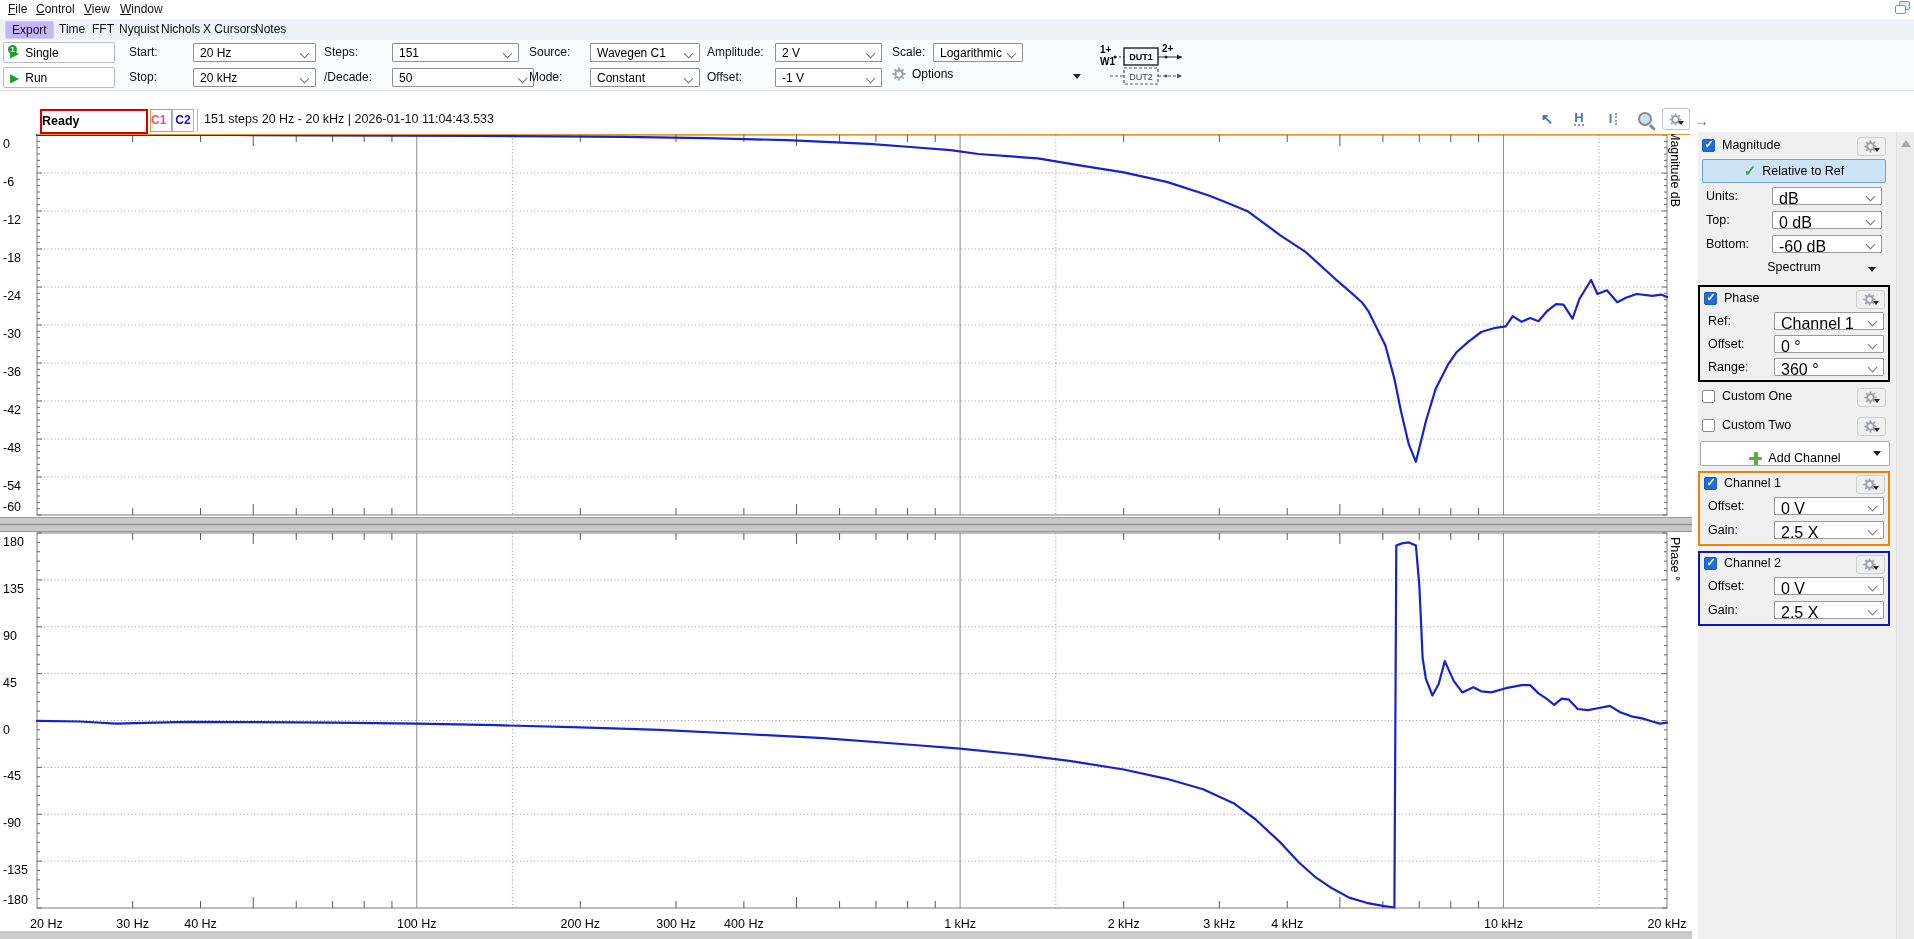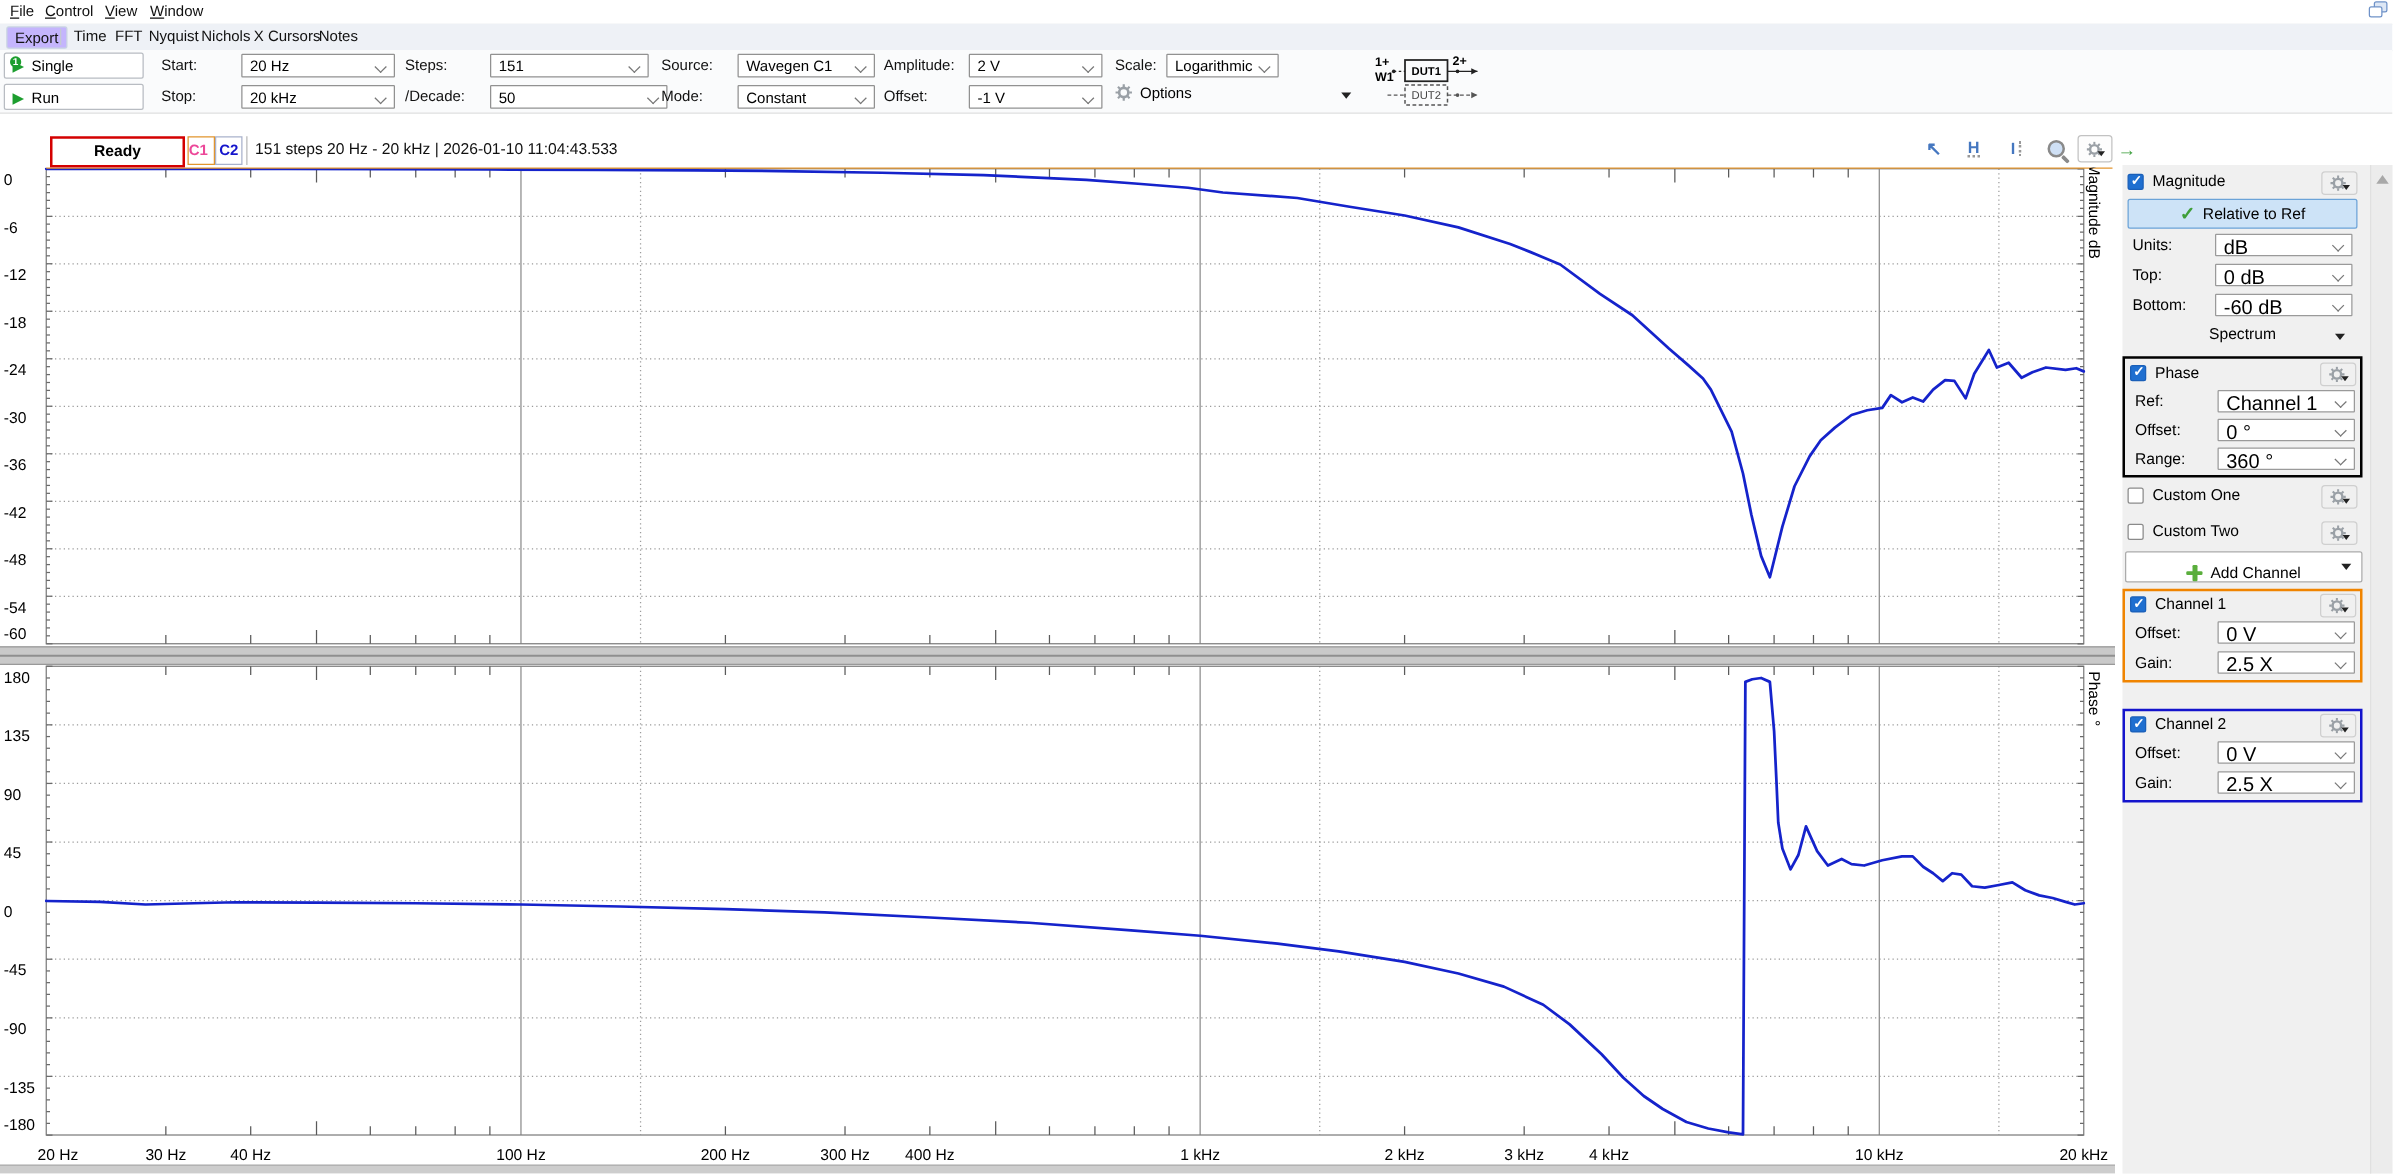--- a/index.html
+++ b/index.html
@@ -23,21 +23,21 @@
   .play{color:#1d9e2f;font-size:12px;line-height:1;}
   .badge1{position:absolute;left:4px;top:2px;width:9px;height:9px;background:#1d9e2f;border-radius:50%;color:#fff;font-size:8px;line-height:9px;text-align:center;font-weight:bold;}
   .tlabel{position:absolute;font-size:12px;color:#111;}
   .dd{position:absolute;height:19px;background:#fff;border:1px solid #919191;border-radius:1px;box-sizing:border-box;}
   .dd .val{position:absolute;left:6px;top:2px;font-size:12px;color:#000;white-space:nowrap;}
   .chev{position:absolute;right:7px;top:6px;width:6px;height:6px;border-right:1.5px solid #777;border-bottom:1.5px solid #777;transform:rotate(45deg);}
   .tri{width:0;height:0;border-left:4px solid transparent;border-right:4px solid transparent;border-top:5px solid #222;}
   .gear-svg{width:14px;height:14px;}
   
   .statusbar{left:0;top:108px;width:1692px;height:26px;background:#fff;z-index:5;}
-  .ready-box{position:absolute;left:40px;top:1px;width:104px;height:21px;border:2px solid #d40000;background:#fff;text-align:center;line-height:21px;font-weight:bold;font-size:12.5px;}
+  .ready-box{position:absolute;left:40px;top:1px;width:104px;height:21px;border:2px solid #d40000;background:#fff;line-height:21px;font-weight:bold;font-size:12.5px;}
   .c1-box{position:absolute;left:150px;top:1px;width:20px;height:21px;border:1px solid #e2952e;color:#ec4899;font-weight:bold;line-height:21px;font-size:12px;background:#fff;}
   .c2-box{position:absolute;left:172px;top:1px;width:20px;height:21px;border:1px solid #a9b2cc;color:#1515cc;font-weight:bold;text-align:center;line-height:21px;font-size:12px;background:#fff;}
   .stat-sep{position:absolute;left:197px;top:1px;width:1px;height:23px;background:#b9b9b9;}
   .stat-info{position:absolute;left:204px;top:4px;font-size:12.5px;color:#111;white-space:nowrap;}
   
   .plot-icons{left:1536px;top:109px;height:22px;z-index:6;}
   .pi{position:absolute;top:0;width:22px;height:20px;display:flex;align-items:center;justify-content:center;}
   .icon-arrow{color:#4577c0;font-size:15px;font-weight:bold;}
   .icon-hr{color:#4577c0;font-size:13px;font-weight:bold;border-bottom:2px dotted #999;line-height:12px;}
   .icon-vr{color:#4577c0;font-size:13px;font-weight:bold;border-right:2px dotted #999;padding-right:3px;line-height:12px;}
@@ -60,21 +60,21 @@
   .prow-label{position:absolute;left:8px;font-size:12.5px;color:#000;white-space:nowrap;}
   .pdd{position:absolute;left:74px;width:110px;height:18px;background:#fff;border:1px solid #9a9a9a;border-radius:1px;box-sizing:border-box;}
   .pdd .val{position:absolute;left:6px;top:1.5px;font-size:16px;white-space:nowrap;}
   .pdd .chev{top:5px;}
   .refbtn{position:absolute;left:4px;top:23px;width:182px;height:22px;background:#cde3f7;border:1px solid #6ba3d8;border-radius:2px;display:flex;align-items:center;justify-content:center;gap:6px;font-size:12.5px;}
   .refbtn .chk{color:#3f9f3a;font-weight:bold;font-size:15px;}
   .spectrum-row{position:absolute;left:0;width:192px;text-align:center;font-size:12.5px;}
   .spectrum-row .tri{position:absolute;right:14px;top:7px;}
   .border-black{border:2px solid #000;background:#f0f0f0;}
   .border-orange{border:2px solid #f08400;background:#f0f0f0;}
-  .border-blue{border:2px solid #1414cc;background:#f0f0f0;margin-top:16px;}
+  .border-blue{border:2px solid #1414cc;background:#f0f0f0;}
   .addbtn{position:absolute;left:1700px;top:441px;width:188px;height:23px;background:#fff;border:1px solid #ababab;border-radius:2px;display:flex;align-items:flex-end;justify-content:center;gap:6px;font-size:12.5px;}
   .addbtn .tri{position:absolute;right:8px;top:9px;}
   .plus{position:relative;width:13px;height:13px;}
   .plus::before{content:"";position:absolute;left:0;top:4.75px;width:13px;height:3.5px;background:#5aae3c;border-radius:1px;}
   .plus::after{content:"";position:absolute;left:4.75px;top:0;width:3.5px;height:13px;background:#5aae3c;border-radius:1px;}
   #chart{position:absolute;left:0;top:90px;}
 </style>
 </head>
 <body>
 

